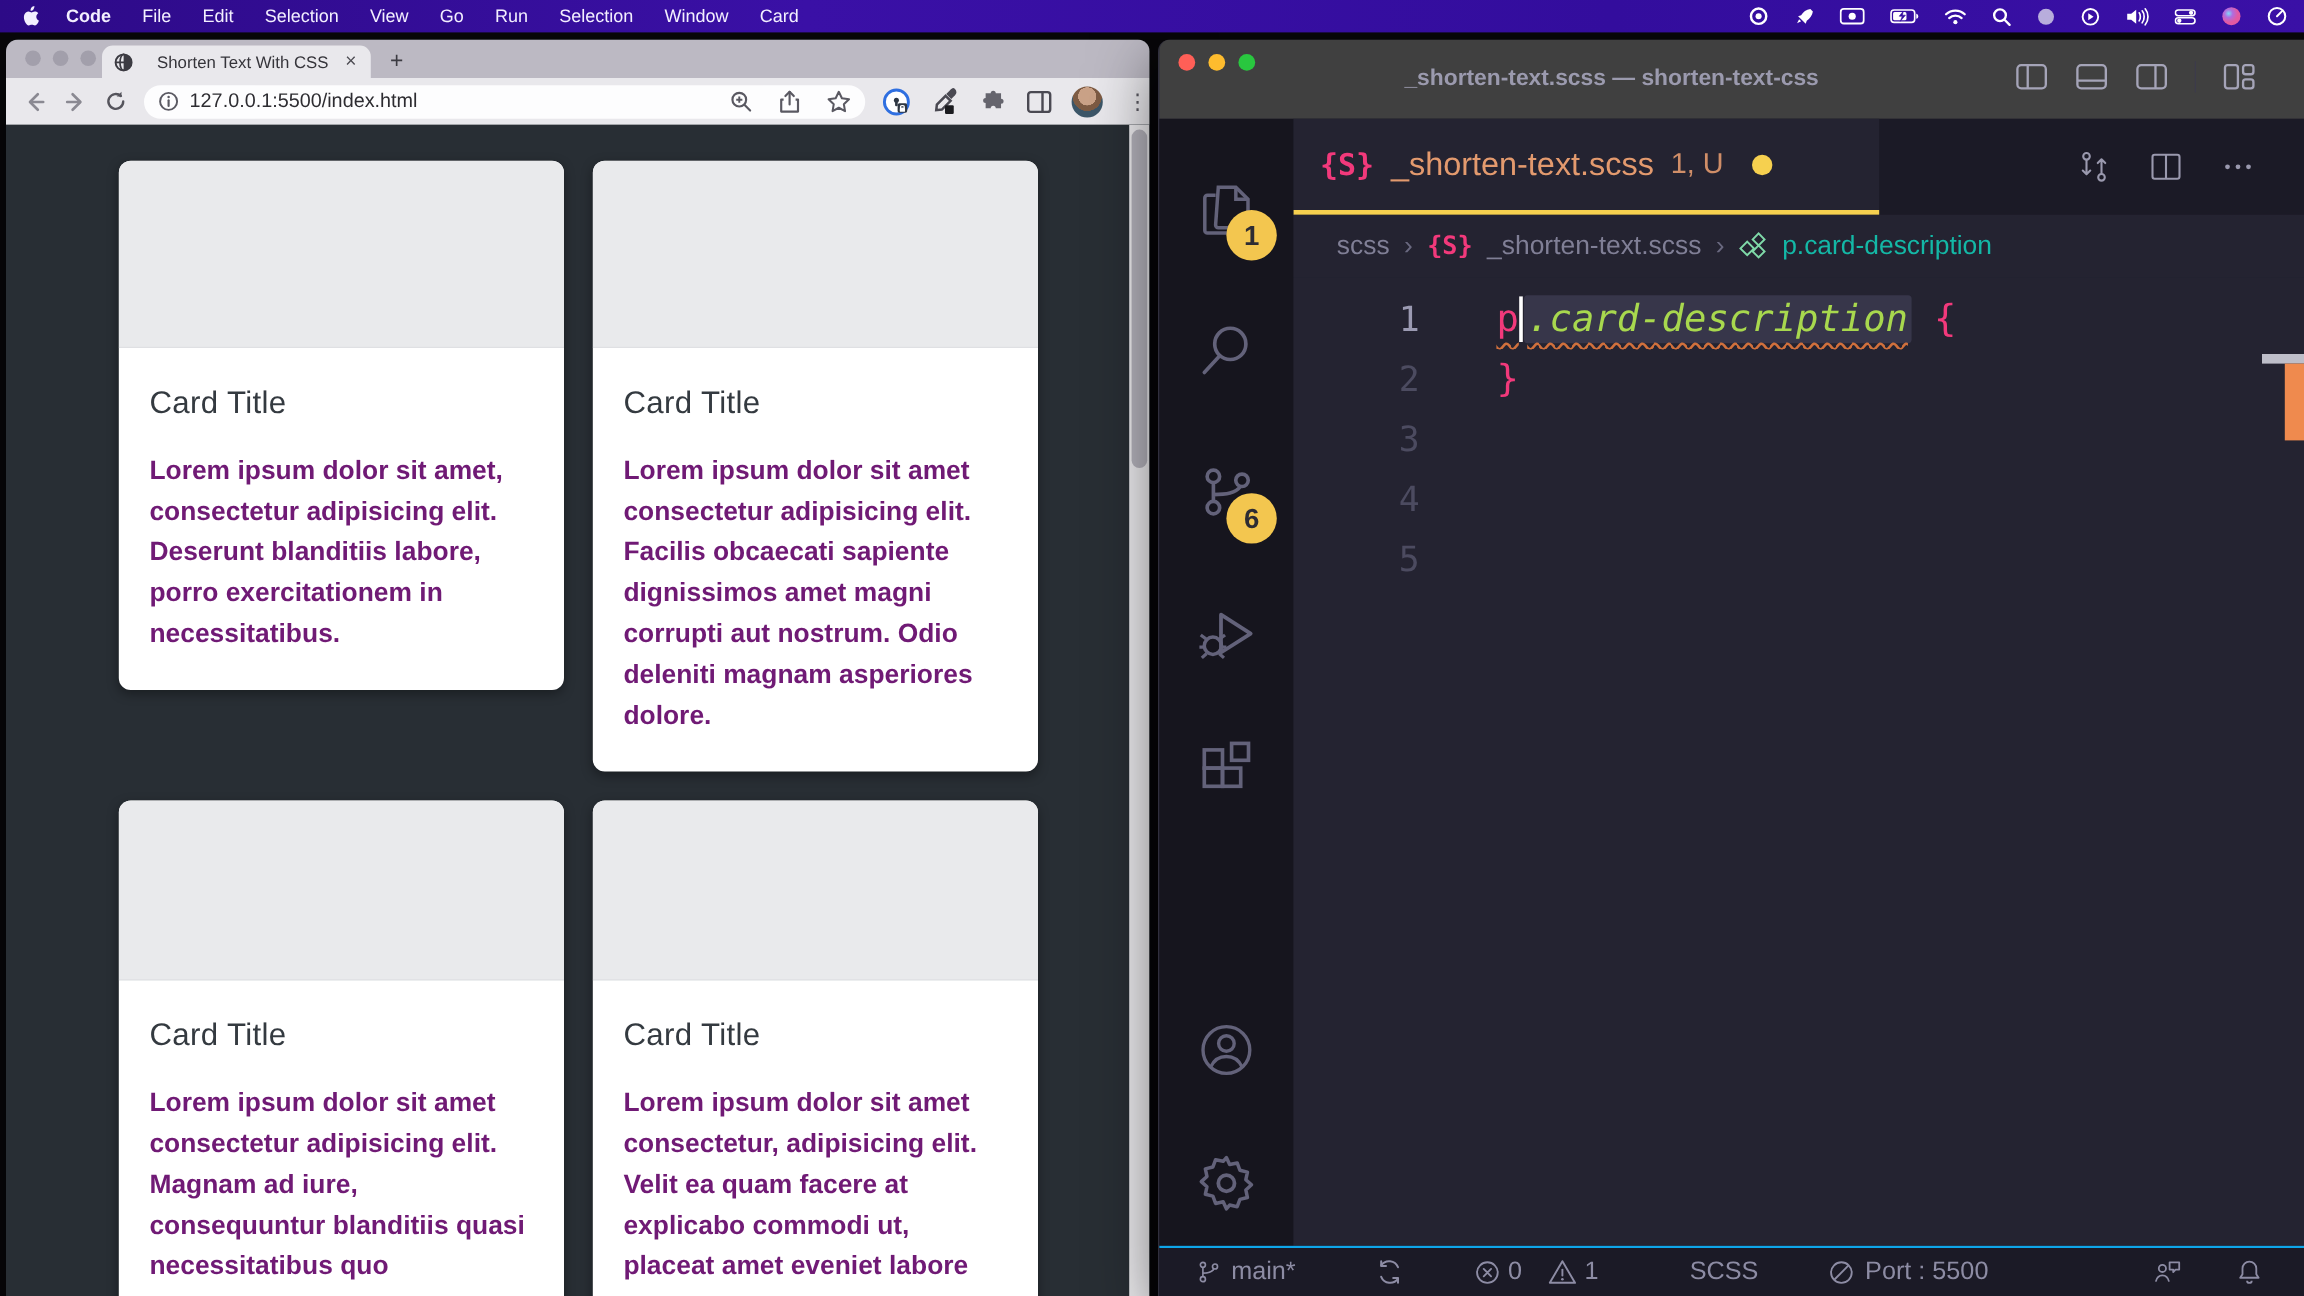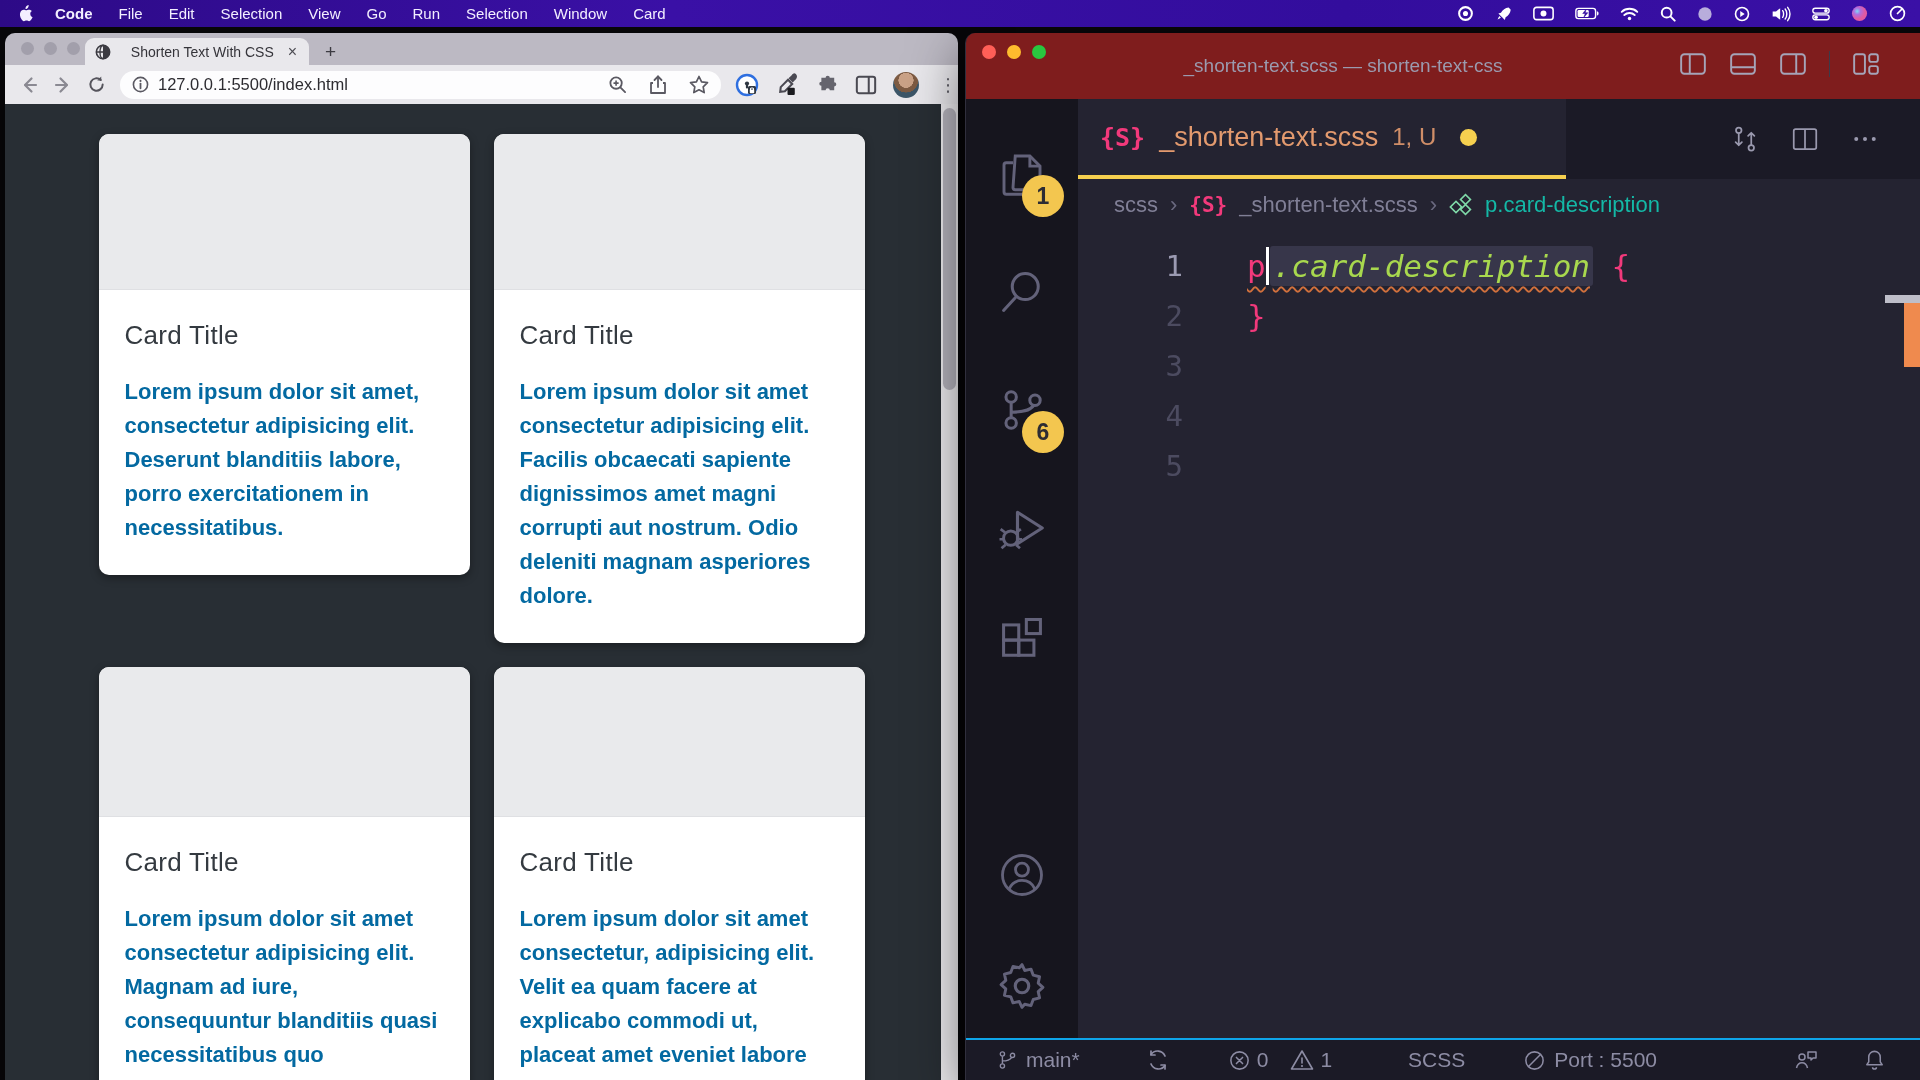--- a/index.html
+++ b/index.html
@@ -43,27 +43,27 @@
   .b-content { position:relative; height:976px; background:#282e34; overflow:hidden; }
   .b-scrollbar { position:absolute; right:0; top:0; width:17px; height:100%; background:#edecef; }
   .b-thumb { position:absolute; right:2px; top:4px; width:13px; height:282px; border-radius:7px; background:#b5b3bc; }
   .cards { width:766px; margin:30px auto 0; display:grid; grid-template-columns:371px 371px;
     column-gap:24px; row-gap:24px; align-items:start; }
   .card { background:#fff; border-radius:10px; overflow:hidden; box-shadow:0 3px 9px rgba(0,0,0,.35); }
   .card-img { height:156px; background:#e9eaec; border-bottom:1px solid #dfe0e3; }
   .row2 .card-img { height:150px; }
   .card-body { padding:30px 26px 30px; }
   .card-title { font-size:26px; font-weight:400; color:#343a40; letter-spacing:.3px; }
-  .card-text { margin-top:24px; font-size:22px; font-weight:600; color:#0369a1; line-height:34px; }
+  .card-text { margin-top:24px; font-size:22px; font-weight:600; color:#701a75; line-height:34px; }
 
   
   .vscode { position:absolute; left:965px; top:33px; width:955px; height:1047px;
     border-radius:10px 0 0 0; overflow:hidden; background:#242331;
     box-shadow:0 18px 55px rgba(0,0,0,.6); border-left:1px solid rgba(255,255,255,.06); }
-  .v-titlebar { height:66px; background:#7f1d1d; display:flex; align-items:center; position:relative; }
+  .v-titlebar { height:66px; background:#404040; display:flex; align-items:center; position:relative;font-weight:bold; }
   .v-traffic { position:absolute; left:16px; top:12px; display:flex; gap:11px; }
   .v-traffic .dot { width:14px; height:14px; border-radius:50%; }
   .v-title { position:absolute; left:100px; right:300px; text-align:center; font-size:19px; color:#9b9aae;
     white-space:nowrap; overflow:hidden; top:22px; }
   .v-layout-icons { position:absolute; right:40px; top:18px; display:flex; align-items:center; gap:22px; color:#a5a4b8; }
   .v-sep { width:1px; height:26px; background:#3c3b4a; }
 
   .v-main { display:flex; height:939px; }
   .v-activitybar { width:112px; background:#16151e; display:flex; flex-direction:column; align-items:center;
     padding-top:16px; color:#63627a; position:relative; }

